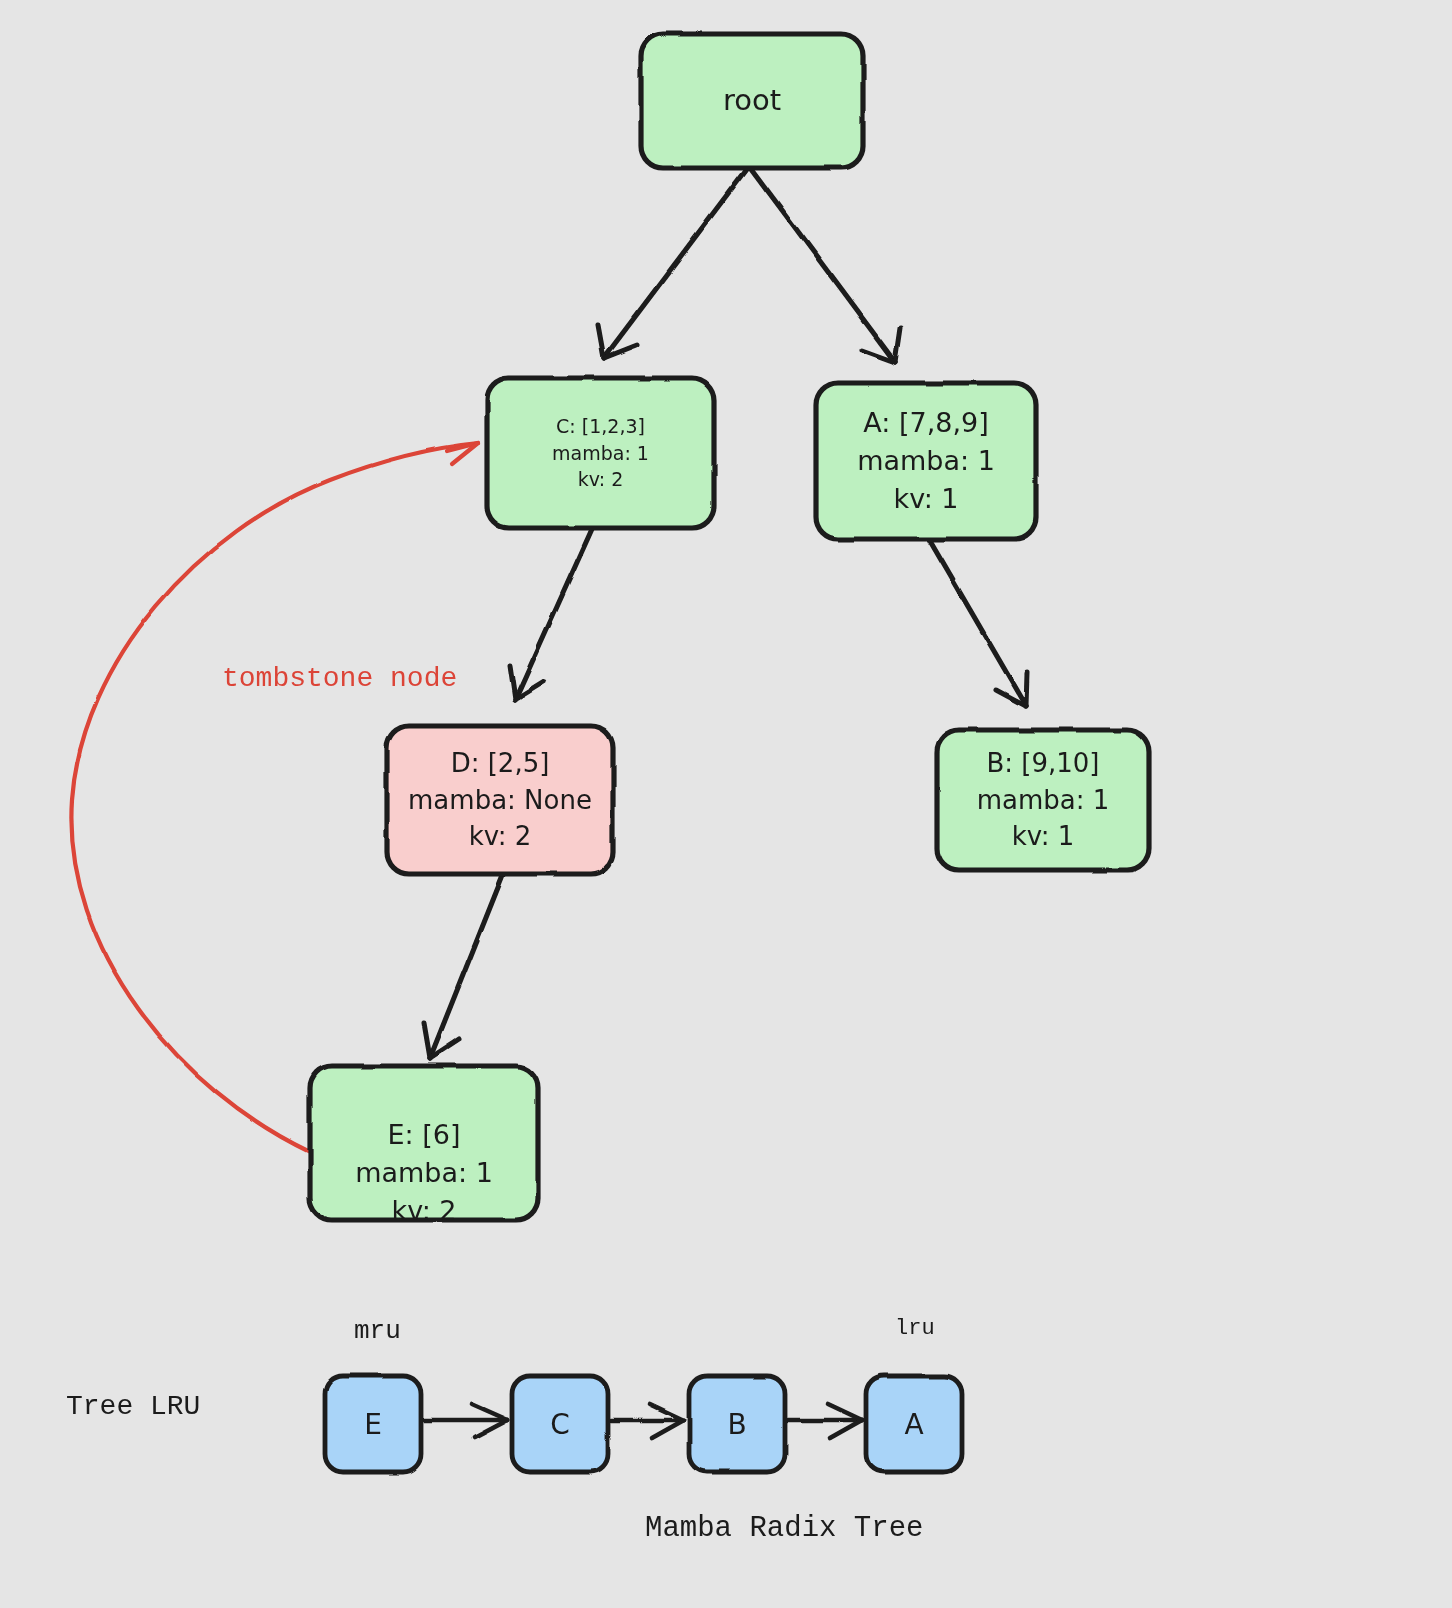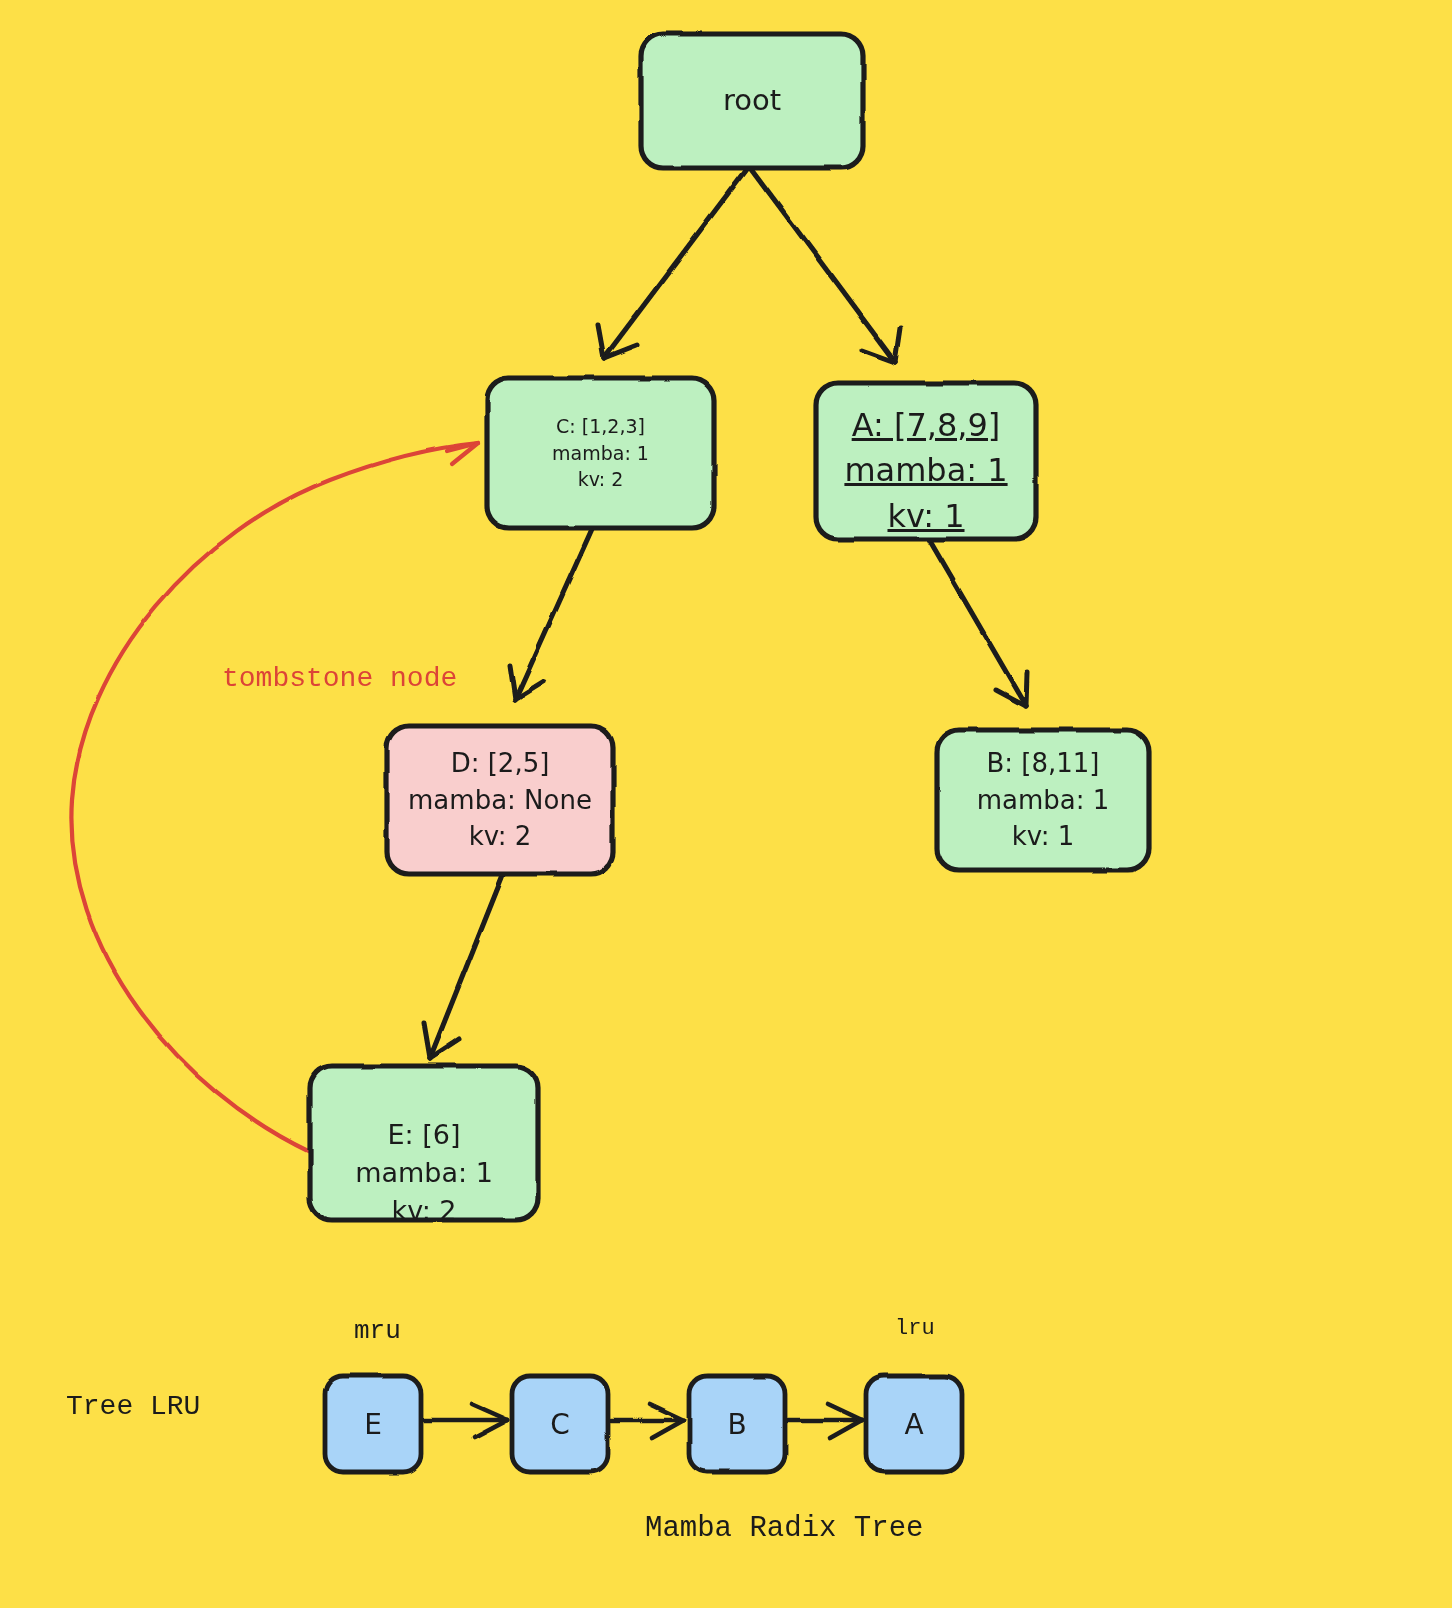--- a/index.html
+++ b/index.html
@@ -4,21 +4,21 @@
 <style>
   html, body {
     margin: 0;
     padding: 0;
     background: #ffffff;
   }
   #canvas {
     position: relative;
     width: 1452px;
     height: 1608px;
-    background: #fde047;
+    background: #e5e5e5;
     font-family: "DejaVu Sans", sans-serif;
     overflow: hidden;
   }
   #diagram-svg {
     position: absolute;
     left: 0;
     top: 0;
     width: 1452px;
     height: 1608px;
   }
@@ -154,34 +154,34 @@
   <div class="node-text" style="left:641px; top:34px; width:222px; height:134px; font-size:29px;">
     <div class="line">root</div>
   </div>
 
   <div class="node-text" style="left:487px; top:378px; width:227px; height:150px; font-size:19px;">
     <div class="line">C: [1,2,3]</div>
     <div class="line">mamba: 1</div>
     <div class="line">kv: 2</div>
   </div>
 
-  <div class="node-text" style="left:816px; top:393px; width:220px; height:156px; font-size:32px;text-decoration:underline;">
+  <div class="node-text" style="left:816px; top:383px; width:220px; height:156px; font-size:27px;">
     <div class="line">A: [7,8,9]</div>
     <div class="line">mamba: 1</div>
     <div class="line">kv: 1</div>
   </div>
 
   <div class="node-text" style="left:387px; top:726px; width:226px; height:148px; font-size:26px;">
     <div class="line">D: [2,5]</div>
     <div class="line">mamba: None</div>
     <div class="line">kv: 2</div>
   </div>
 
   <div class="node-text" style="left:937px; top:730px; width:212px; height:140px; font-size:26px;">
-    <div class="line">B: [8,11]</div>
+    <div class="line">B: [9,10]</div>
     <div class="line">mamba: 1</div>
     <div class="line">kv: 1</div>
   </div>
 
   <div class="node-text" style="left:310px; top:1096px; width:228px; height:154px; font-size:27px;">
     <div class="line">E: [6]</div>
     <div class="line">mamba: 1</div>
     <div class="line">kv: 2</div>
   </div>
 

